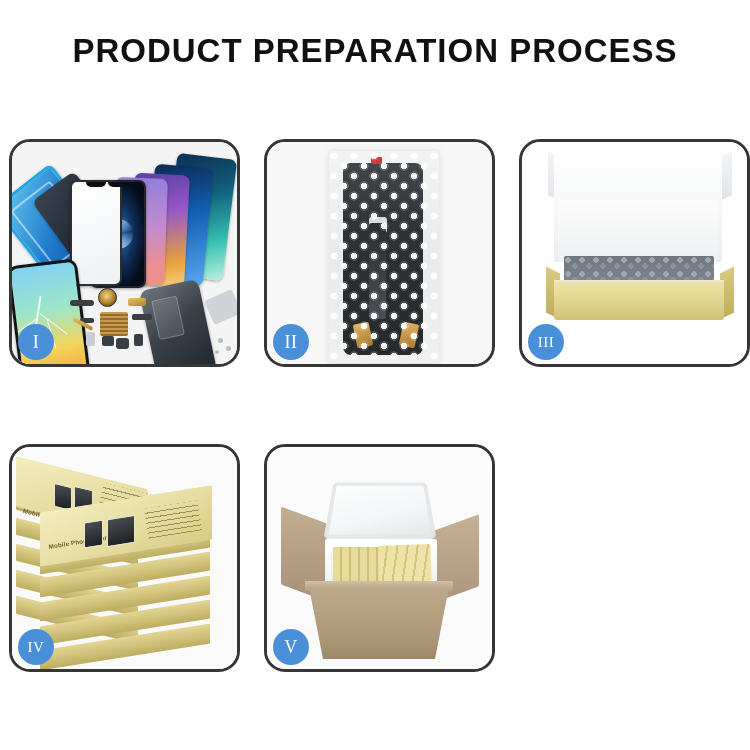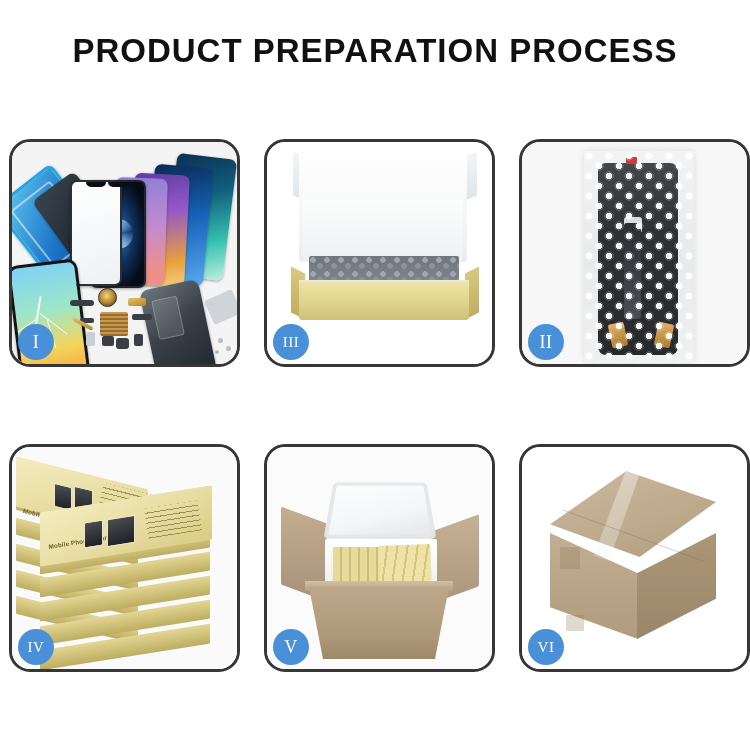--- a/index.html
+++ b/index.html
@@ -463,47 +463,47 @@
       <div class="part round" style="left:214px;top:204px;width:5px;height:5px;background:#b9bec4;"></div>
       <div class="part round" style="left:203px;top:208px;width:4px;height:4px;background:#b9bec4;"></div>
       <div class="part light" style="left:196px;top:152px;width:30px;height:26px;transform:rotate(-24deg);border-radius:3px;opacity:.85;"></div>
 
       <div class="badge">I</div>
     </div>
   </div>
 
   <div class="panel">
     <div class="panel-stage">
+      <div class="p2-bg"></div>
+      <div class="bag">
+        <div class="bag-screen"></div>
+        <div class="bag-conn"></div>
+        <div class="bag-flex"></div>
+        <div class="bag-foot-l"></div>
+        <div class="bag-foot-r"></div>
+        <div class="bag-tag"></div>
+        <div class="bubbles"></div>
+      </div>
+      <div class="badge">II</div>
+    </div>
+  </div>
+
+  <div class="panel">
+    <div class="panel-stage">
       <div class="p3-bg"></div>
       <div class="foam-lid-flapL"></div>
       <div class="foam-lid-flapR"></div>
       <div class="foam-lid"></div>
       <div class="foam-front"></div>
       <div class="grey-foam"></div>
       <div class="ybox-left"></div>
       <div class="ybox-right"></div>
       <div class="ybox-rim"></div>
       <div class="ybox-front"></div>
       <div class="badge wide">III</div>
-    </div>
-  </div>
-
-  <div class="panel">
-    <div class="panel-stage">
-      <div class="p2-bg"></div>
-      <div class="bag">
-        <div class="bag-screen"></div>
-        <div class="bag-conn"></div>
-        <div class="bag-flex"></div>
-        <div class="bag-foot-l"></div>
-        <div class="bag-foot-r"></div>
-        <div class="bag-tag"></div>
-        <div class="bubbles"></div>
-      </div>
-      <div class="badge">II</div>
     </div>
   </div>
 
   <div class="panel">
     <div class="panel-stage">
       <div class="p4-bg"></div>
       <div class="stack">
 
         <div class="edge" style="left:4px;top:62px;width:122px;height:16px;transform:skewY(14deg);"></div>
         <div class="edge" style="left:4px;top:86px;width:122px;height:17px;transform:skewY(14deg);"></div>
@@ -547,27 +547,14 @@
       <div class="sty-inner"></div>
       <div class="ybars"></div>
       <div class="ybars2"></div>
       <div class="sty-lid"></div>
       <div class="carton-rim"></div>
       <div class="carton-front"></div>
       <div class="badge">V</div>
     </div>
   </div>
 
-  <div class="panel">
-    <div class="panel-stage">
-      <div class="p6-bg"></div>
-      <div class="c6-top"></div>
-      <div class="c6-front"></div>
-      <div class="c6-side"></div>
-      <div class="c6-tape"></div>
-      <div class="c6-seam" style="left:36px;top:88px;width:150px;transform:rotate(20deg);"></div>
-      <div class="c6-patch" style="left:38px;top:100px;width:20px;height:22px;"></div>
-      <div class="c6-patch" style="left:44px;top:168px;width:18px;height:16px;"></div>
-      <div class="badge wide">VI</div>
-    </div>
-  </div>
 
 </div>
 
 </body></html>

